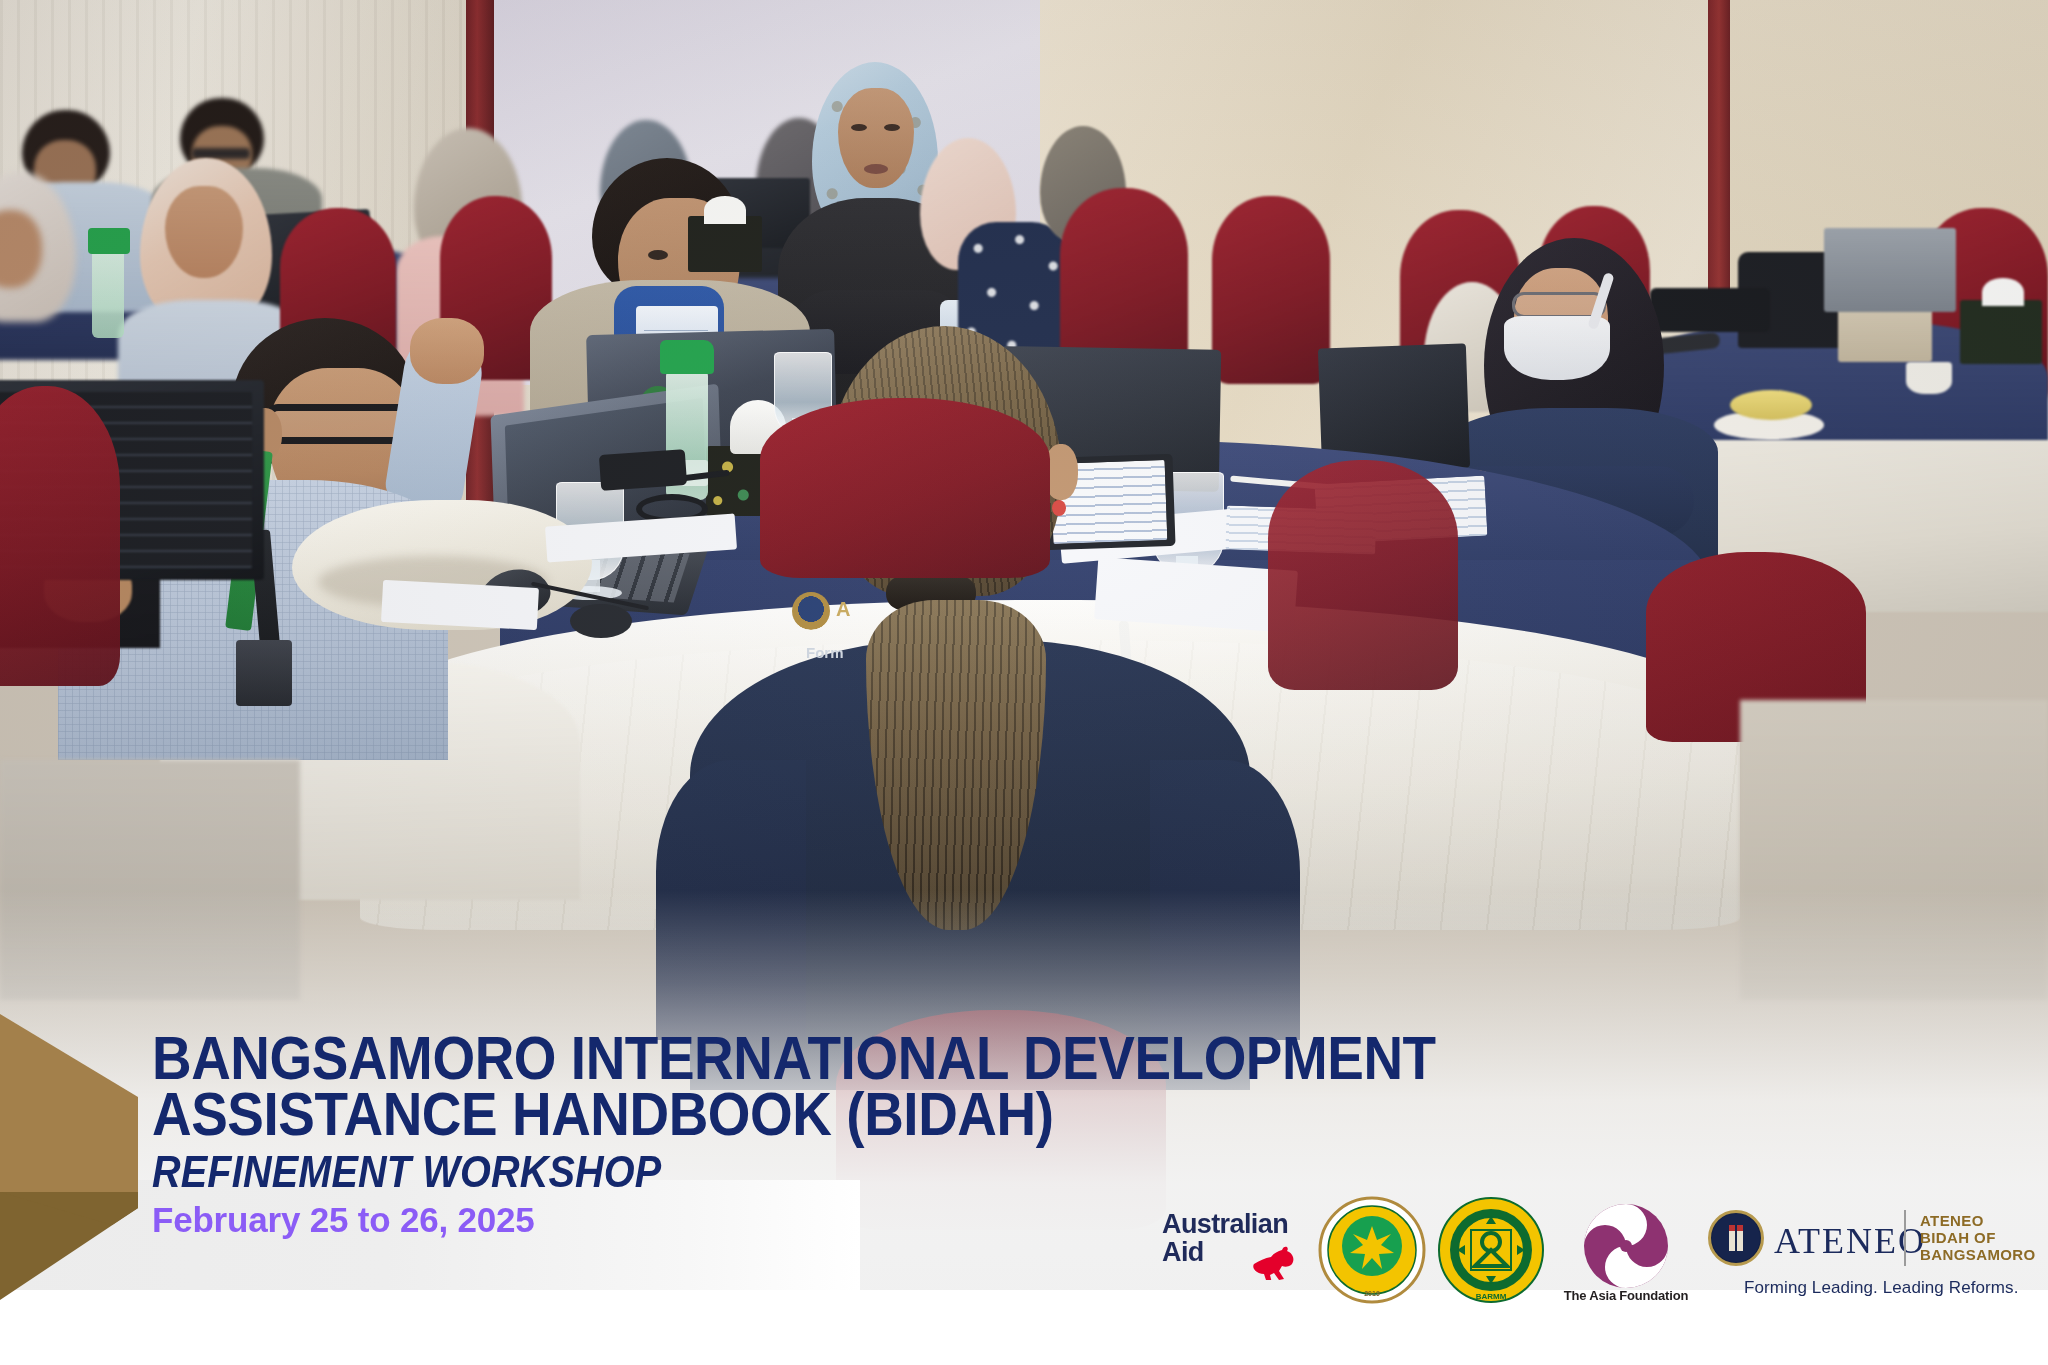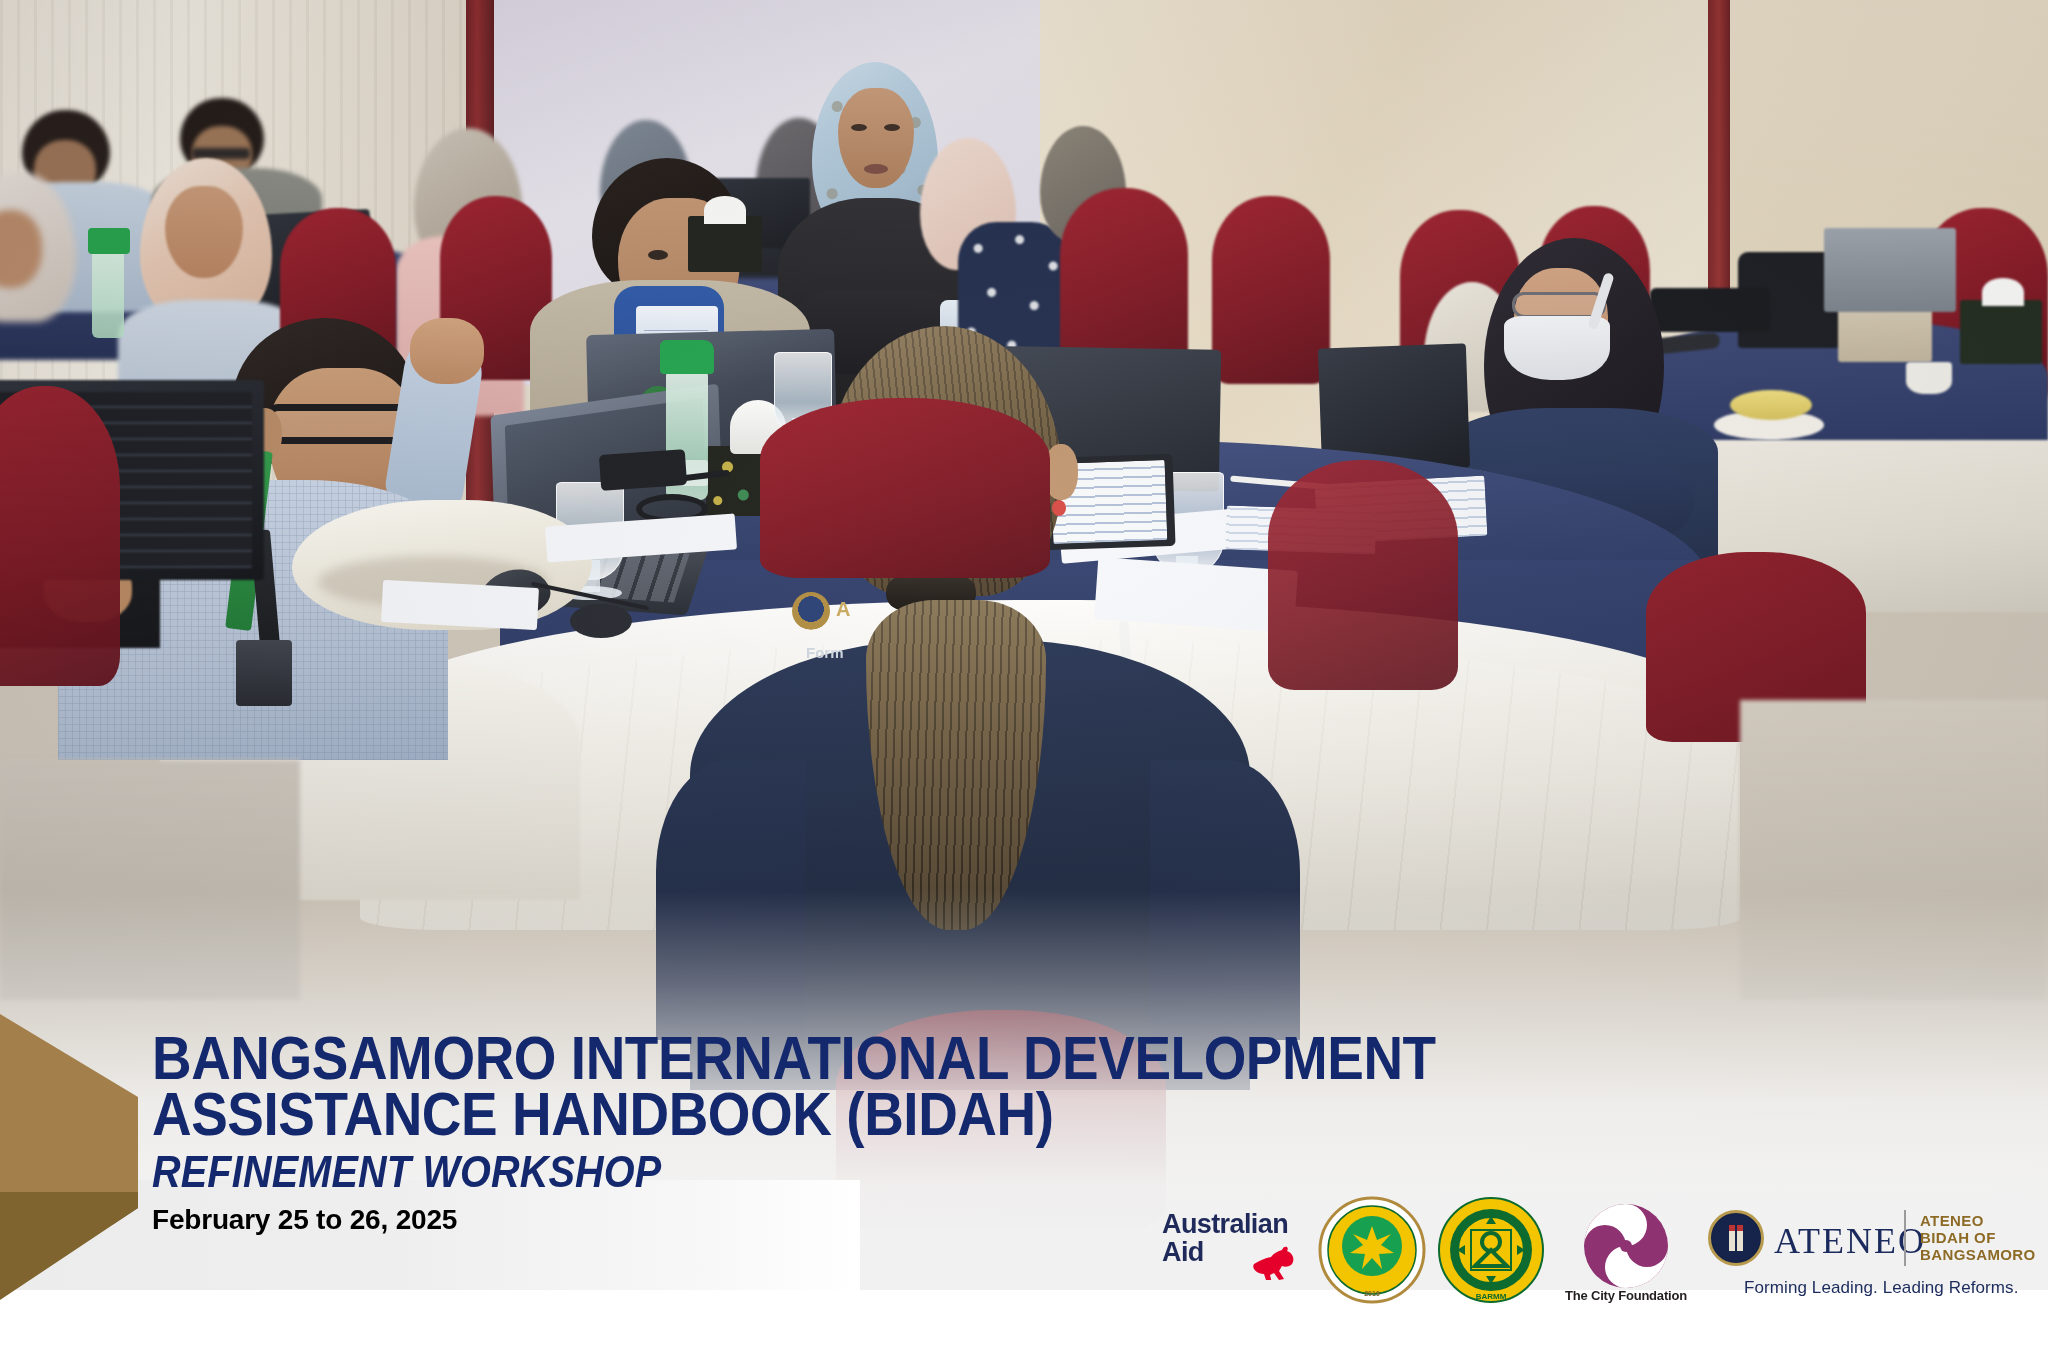--- a/index.html
+++ b/index.html
@@ -78,22 +78,22 @@
     font-weight:bold;font-style:italic;
     font-size:44px;line-height:52px;letter-spacing:.2px;
     color:#14286d;
     transform:scaleX(.9);transform-origin:left center;
     white-space:nowrap;
     margin-top:4px;
   }
   #dateblock{position:absolute;left:152px;top:1198px;}
   .d-line{
     font-family:"Liberation Sans",sans-serif;
-    font-weight:bold;font-size:28px;line-height:43px;
-    color:#000000;white-space:nowrap;letter-spacing:-.2px;
+    font-weight:bold;font-size:35px;line-height:43px;
+    color:#8b5cf6;white-space:nowrap;letter-spacing:-.2px;
   }
 
   
   #logos{position:absolute;left:1150px;top:1196px;width:880px;height:110px;}
   .logo{position:absolute;}
 
   
   #l-ausaid{left:12px;top:14px;width:150px;}
   .aus-word{font-family:"Liberation Sans",sans-serif;font-weight:bold;font-size:27px;
     line-height:28px;color:#1f2a5a;letter-spacing:-.6px;}
@@ -457,21 +457,21 @@
 
     <div class="logo" id="l-taf">
       <svg viewBox="0 0 136 92" width="136" height="92">
         <g transform="translate(68,44)">
           <circle cx="0" cy="0" r="42" fill="#8e3271"></circle>
           <path d="M-42 0 A42 42 0 0 1 0 -42 A21 21 0 0 1 0 0 A21 21 0 0 0 -42 0 Z" fill="#ffffff" opacity="1"></path>
           <path d="M42 0 A42 42 0 0 1 0 42 A21 21 0 0 1 0 0 A21 21 0 0 0 42 0 Z" fill="#ffffff" opacity="1"></path>
           <circle cx="0" cy="0" r="6" fill="#8e3271"></circle>
         </g>
       </svg>
-      <div class="taf-cap">The City Foundation</div>
+      <div class="taf-cap">The Asia Foundation</div>
     </div>
 
     <div class="logo" id="l-ateneo">
       <div class="at-seal">
         <svg viewBox="0 0 50 50" width="50" height="50">
           <circle cx="25" cy="25" r="24" fill="#16244c"></circle>
           <rect x="18" y="12" width="14" height="26" fill="#e8e2d2"></rect>
           <path d="M18 12 h14 v6 h-14z" fill="#b33"></path>
           <path d="M25 12 v26" stroke="#16244c" stroke-width="2"></path>
         </svg>

